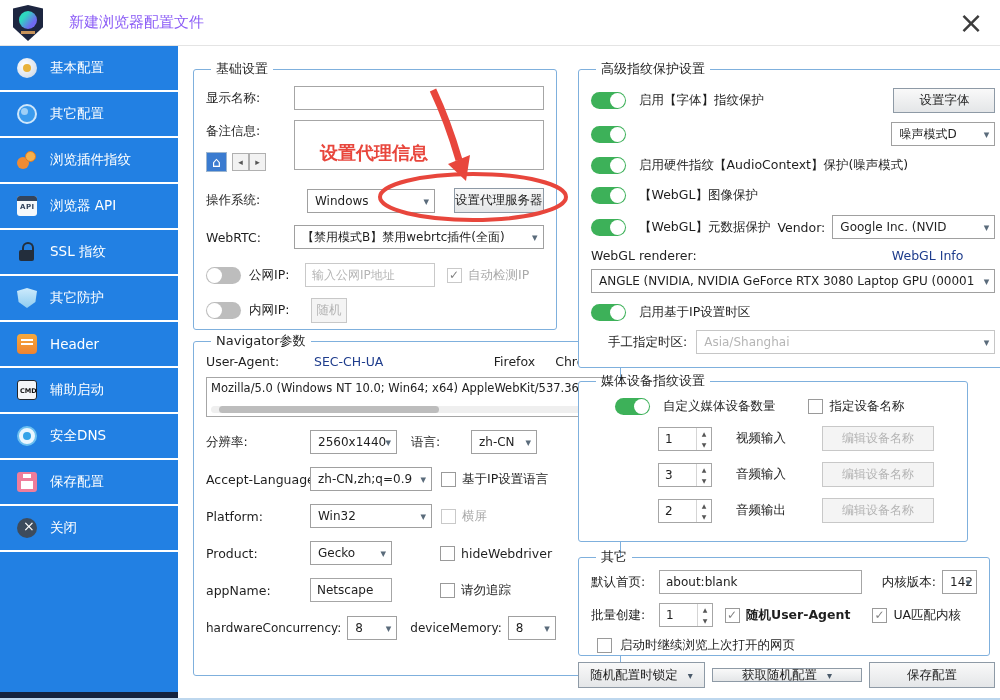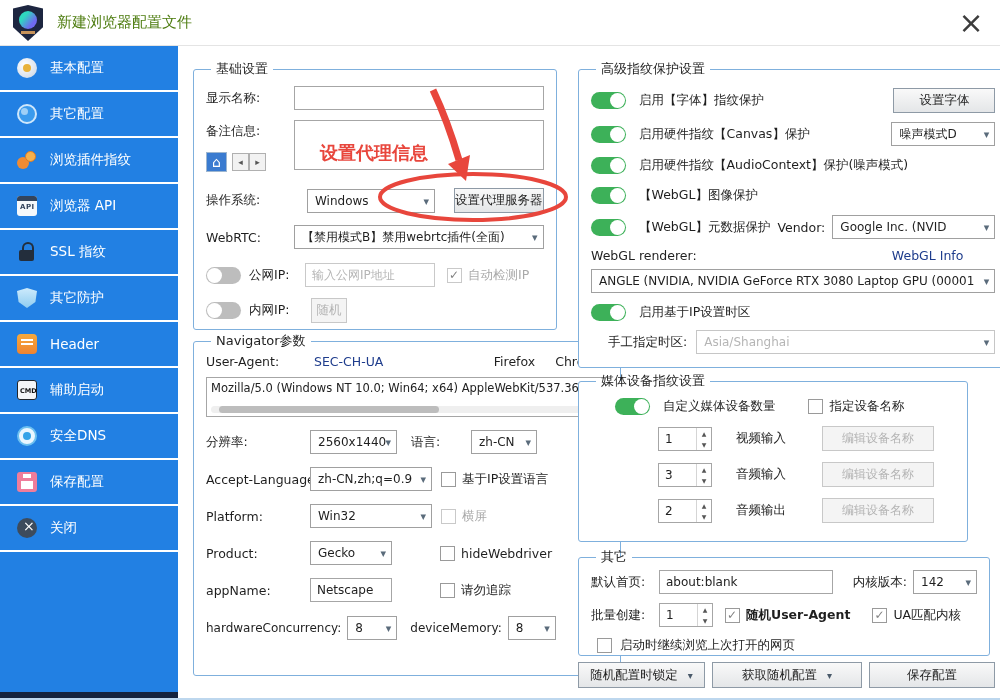--- a/index.html
+++ b/index.html
@@ -9,21 +9,21 @@
 
   
   .titlebar { position:absolute; left:0; top:0; right:0; height:46px; background:#fff;
               border-bottom:1px solid #e4e4e4; }
   .logo { position:absolute; left:13px; top:5px; width:30px; height:36px; background:#1d2640;
           clip-path:polygon(50% 0,100% 10%,100% 62%,50% 100%,0 62%,0 10%); }
   .logo::after { content:""; position:absolute; left:6px; top:6px; width:18px; height:18px;
           border-radius:50%; background:linear-gradient(130deg,#2fd8c0 30%,#6f6af0 72%); }
   .logo::before { content:""; position:absolute; left:8px; bottom:7px; width:14px; height:3px;
           background:#c7935a; z-index:2; }
-  .win-title { position:absolute; left:57px; top:13px; font-size:15px; color:#4d7c0f; font-weight:500; }
+  .win-title { position:absolute; left:69px; top:13px; font-size:15px; color:#8b5cf6; font-weight:500; }
   .win-close { position:absolute; right:12px; top:6px; width:34px; height:34px; cursor:pointer;
                display:flex; align-items:center; justify-content:center; }
   .win-close::after { content:"×"; font-size:30px; color:#3c3c3c; line-height:1; }
 
   
   .sidebar { position:absolute; left:0; top:46px; width:178px; bottom:0; background:#2280e3; }
   .side-item { height:46px; border-bottom:2px solid #fff; display:flex; align-items:center;
                gap:13px; padding-left:17px; color:#fff; font-size:13.5px; cursor:pointer; }
   .side-strip { position:absolute; left:0; right:0; bottom:0; height:6px; background:#15233f; }
 
@@ -305,21 +305,20 @@
 
   <fieldset style="left:578px; top:60px; width:412px; height:308px;">
     <legend>高级指纹保护设置</legend>
     <div class="row" style="margin-top:10px;">
       <span class="tgl on"></span>
       <span class="lbl" style="margin-left:13px;">启用【字体】指纹保护</span>
       <div class="btn" style="width:102px; margin-left:auto;">设置字体</div>
     </div>
     <div class="row" style="margin-top:9px;">
       <span class="tgl on"></span>
-      <span class="lbl" style="margin-left:13px;">启用硬件指纹【Canvas】保护</span>
       <div class="dd" style="width:104px; margin-left:auto;">
           <span>噪声模式D</span>
         </div>
     </div>
     <div class="row" style="margin-top:11px;">
       <span class="tgl on"></span>
       <span class="lbl" style="margin-left:13px;">启用硬件指纹【AudioContext】保护(噪声模式)</span>
     </div>
     <div class="row" style="margin-top:13px;">
       <span class="tgl on"></span>
@@ -396,21 +395,21 @@
       <div class="btn dis" style="width:112px; margin-left:32px; font-size:12px;">编辑设备名称</div>
     </div>
   </fieldset>
 
   <fieldset style="left:578px; top:548px; width:412px; height:108px;">
     <legend>其它</legend>
     <div class="row" style="margin-top:4px;">
       <span class="lbl" style="width:68px;">默认首页:</span>
       <input class="inp" style="flex: 1 1 0%;" value="about:blank">
       <span class="lbl" style="margin-left:20px;">内核版本:</span>
-      <div class="dd" style="width:64px; margin-left:6px;">
+      <div class="dd" style="width:35px; margin-left:6px;">
           <span>142</span>
         </div>
     </div>
     <div class="row" style="margin-top:9px;">
       <span class="lbl" style="width:68px;">批量创建:</span>
       <div class="spin">
         <span class="val">1</span>
         <span class="arrows">
             <span class="s-up">▲</span>
             <span class="s-dn">▼</span>
@@ -424,21 +423,21 @@
     <div class="row" style="margin-top:10px;">
       <span class="cb" style="margin-left:6px;"></span>
       <span class="lbl" style="margin-left:8px;">启动时继续浏览上次打开的网页</span>
     </div>
   </fieldset>
 
   <div class="row" style="position:absolute; left:578px; top:662px; width:417px; gap:7px;">
     <div class="btn split" style="width:127px; height:26px;">
         <span>随机配置时锁定</span>
       </div>
-    <div class="btn split" style="width:150px; height:26px;">
+    <div class="btn split" style="width:150px; height:14px;">
         <span>获取随机配置</span>
       </div>
     <div class="btn" style="width:126px; height:26px;">
         <span>保存配置</span>
       </div>
   </div>
 
 </div>
 
 </body></html>

